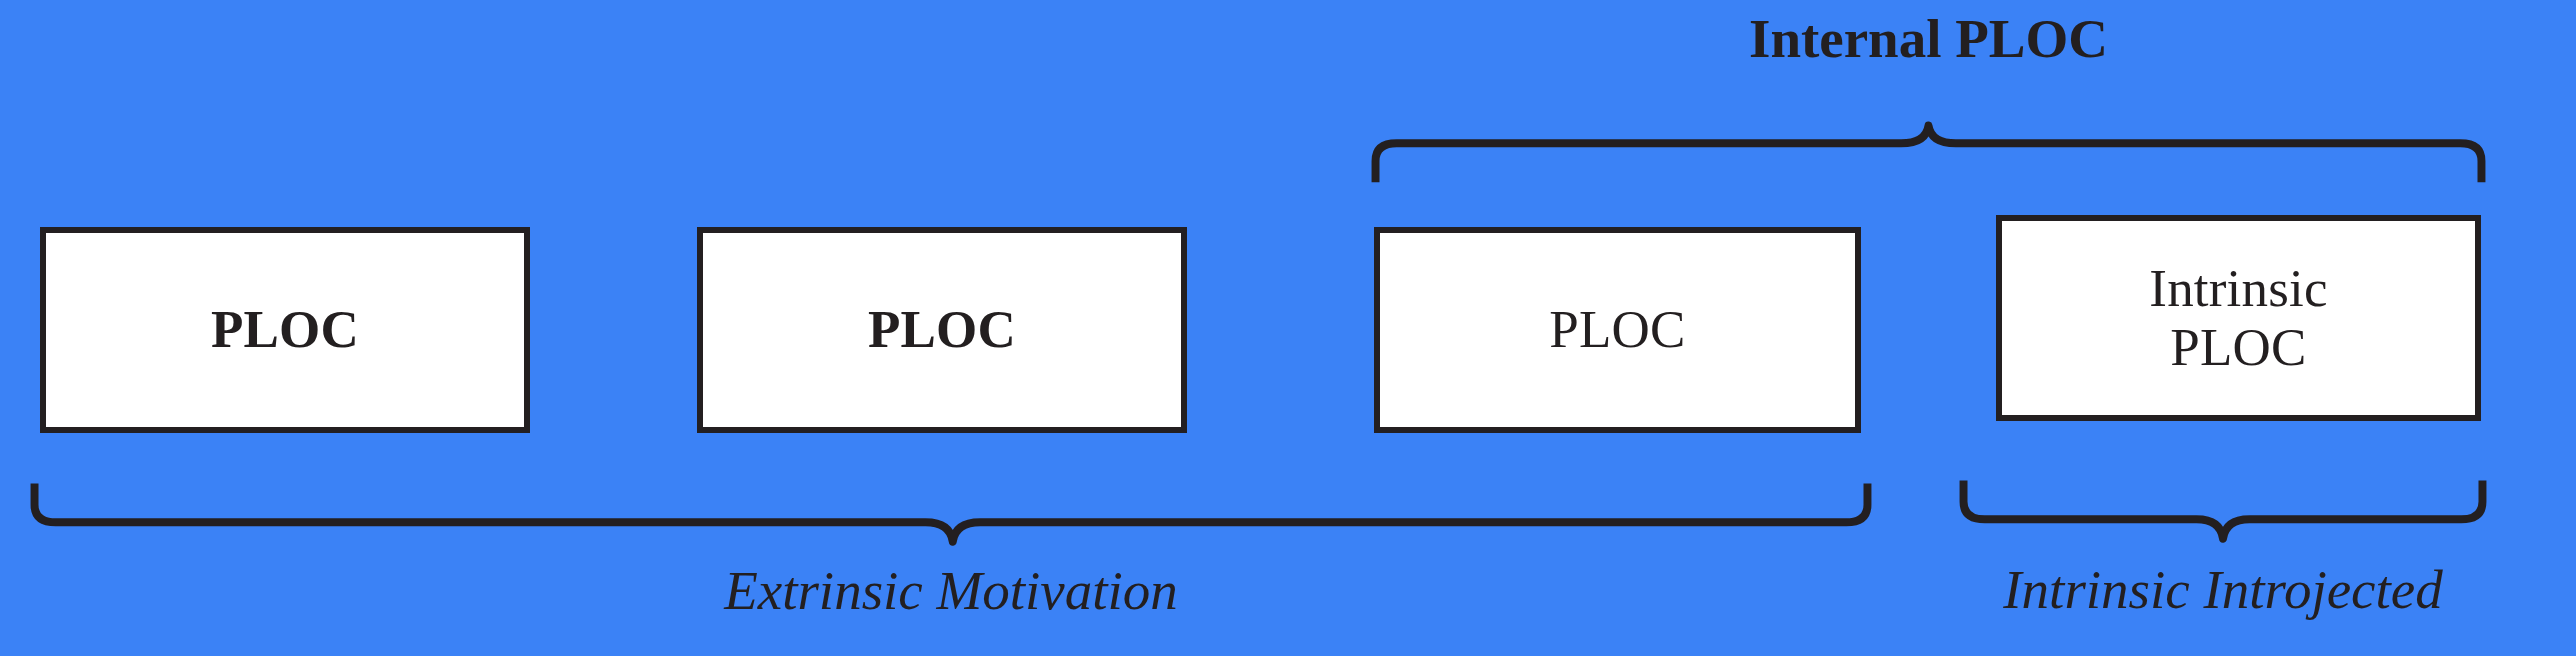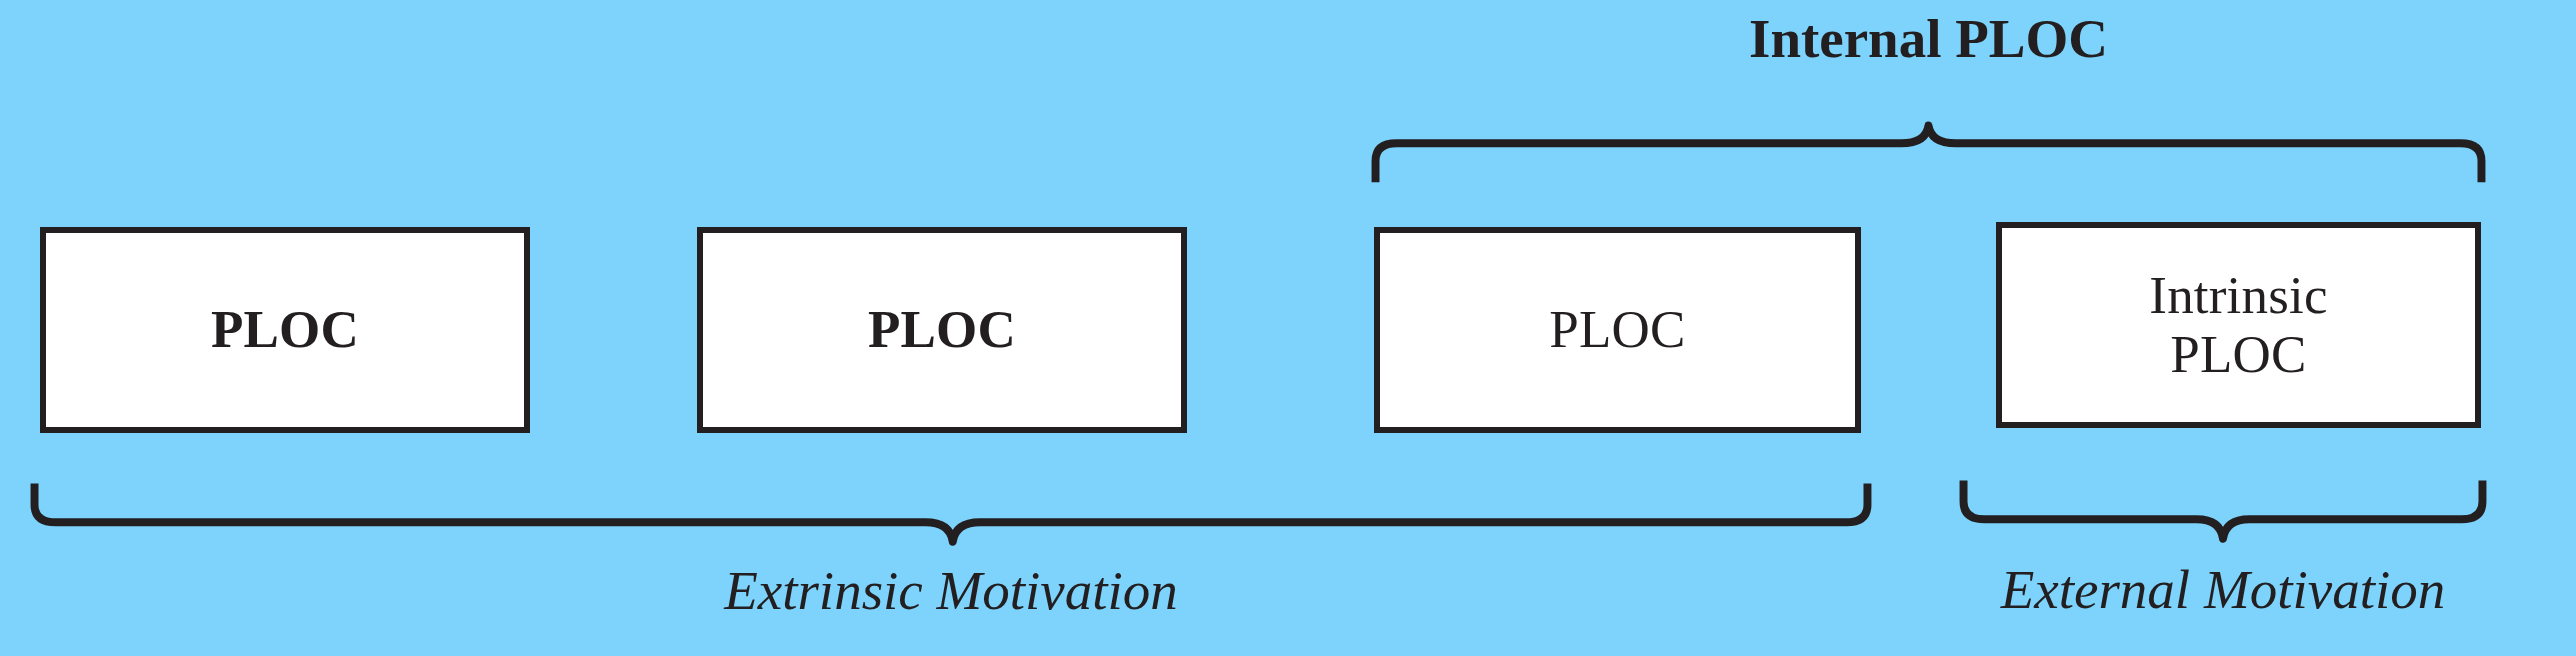--- a/index.html
+++ b/index.html
@@ -8,21 +8,21 @@
     background: #ffffff;
   }
   body {
     font-family: "Liberation Serif", "DejaVu Serif", serif;
     color: #231f20;
   }
   #stage {
     position: relative;
     width: 2576px;
     height: 656px;
-    background: #7dd3fc;
+    background: #3b82f6;
     overflow: hidden;
   }
 
   
   .ploc-box {
     position: absolute;
     box-sizing: border-box;
     border: 6.2px solid #231f20;
     background: #ffffff;
     display: flex;
@@ -90,21 +90,21 @@
   </div>
 
   <div class="ploc-box bold" style="left:697px; top:227px; width:490px; height:206px;">
     <span class="line">PLOC</span>
   </div>
 
   <div class="ploc-box regular" style="left:1374px; top:227px; width:487px; height:206px;">
     <span class="line">PLOC</span>
   </div>
 
-  <div class="ploc-box regular" style="left:1996px; top:222px; width:485px; height:206px;">
+  <div class="ploc-box regular" style="left:1996px; top:215px; width:485px; height:206px;">
     <span class="line">Intrinsic</span>
     <span class="line">PLOC</span>
   </div>
 
   <div class="brace" style="left:31px; top:480px; width:1840px; height:67px;">
     <svg viewBox="0 0 2086 76" preserveAspectRatio="none">
       <path d="M 4 4
                L 4 28
                Q 4 48 28 48
                L 1014 48
@@ -125,16 +125,16 @@
                Q 4 48 28 48
                L 268 48
                Q 295 48 298 70
                Q 301 48 328 48
                L 568 48
                Q 592 48 592 28
                L 592 4" stroke-width="9" stroke-linejoin="round"></path>
     </svg>
   </div>
 
-  <div class="brace-label" style="left:1960px; top:558px; width:526px;">External Motivation</div>
+  <div class="brace-label" style="left:1960px; top:558px; width:526px;">Intrinsic Introjected</div>
 
 </div>
 
 
 </body></html>

